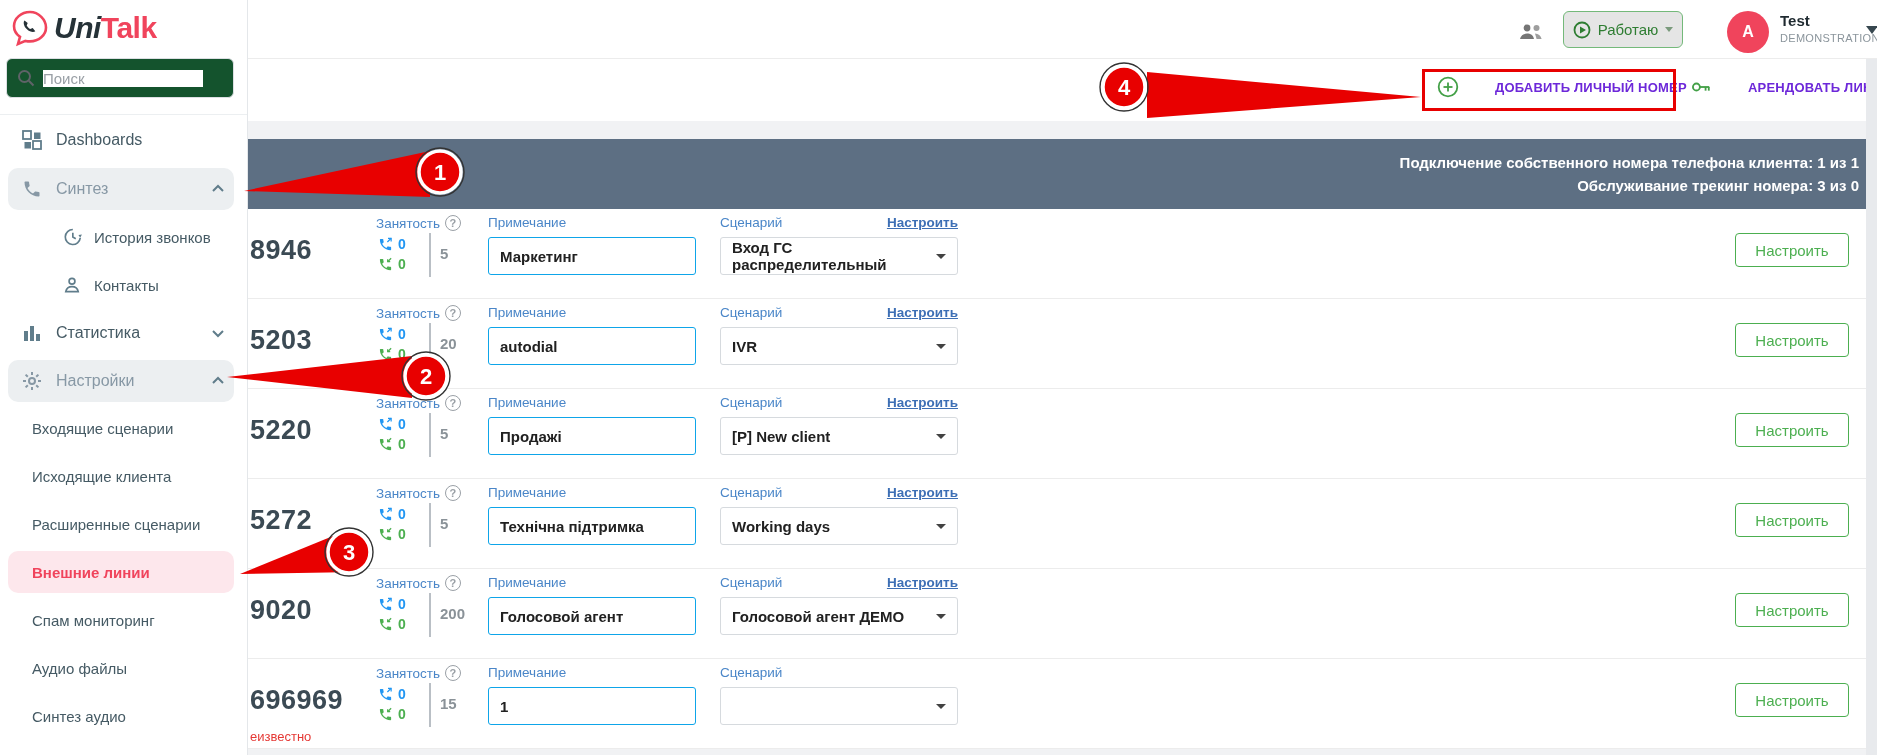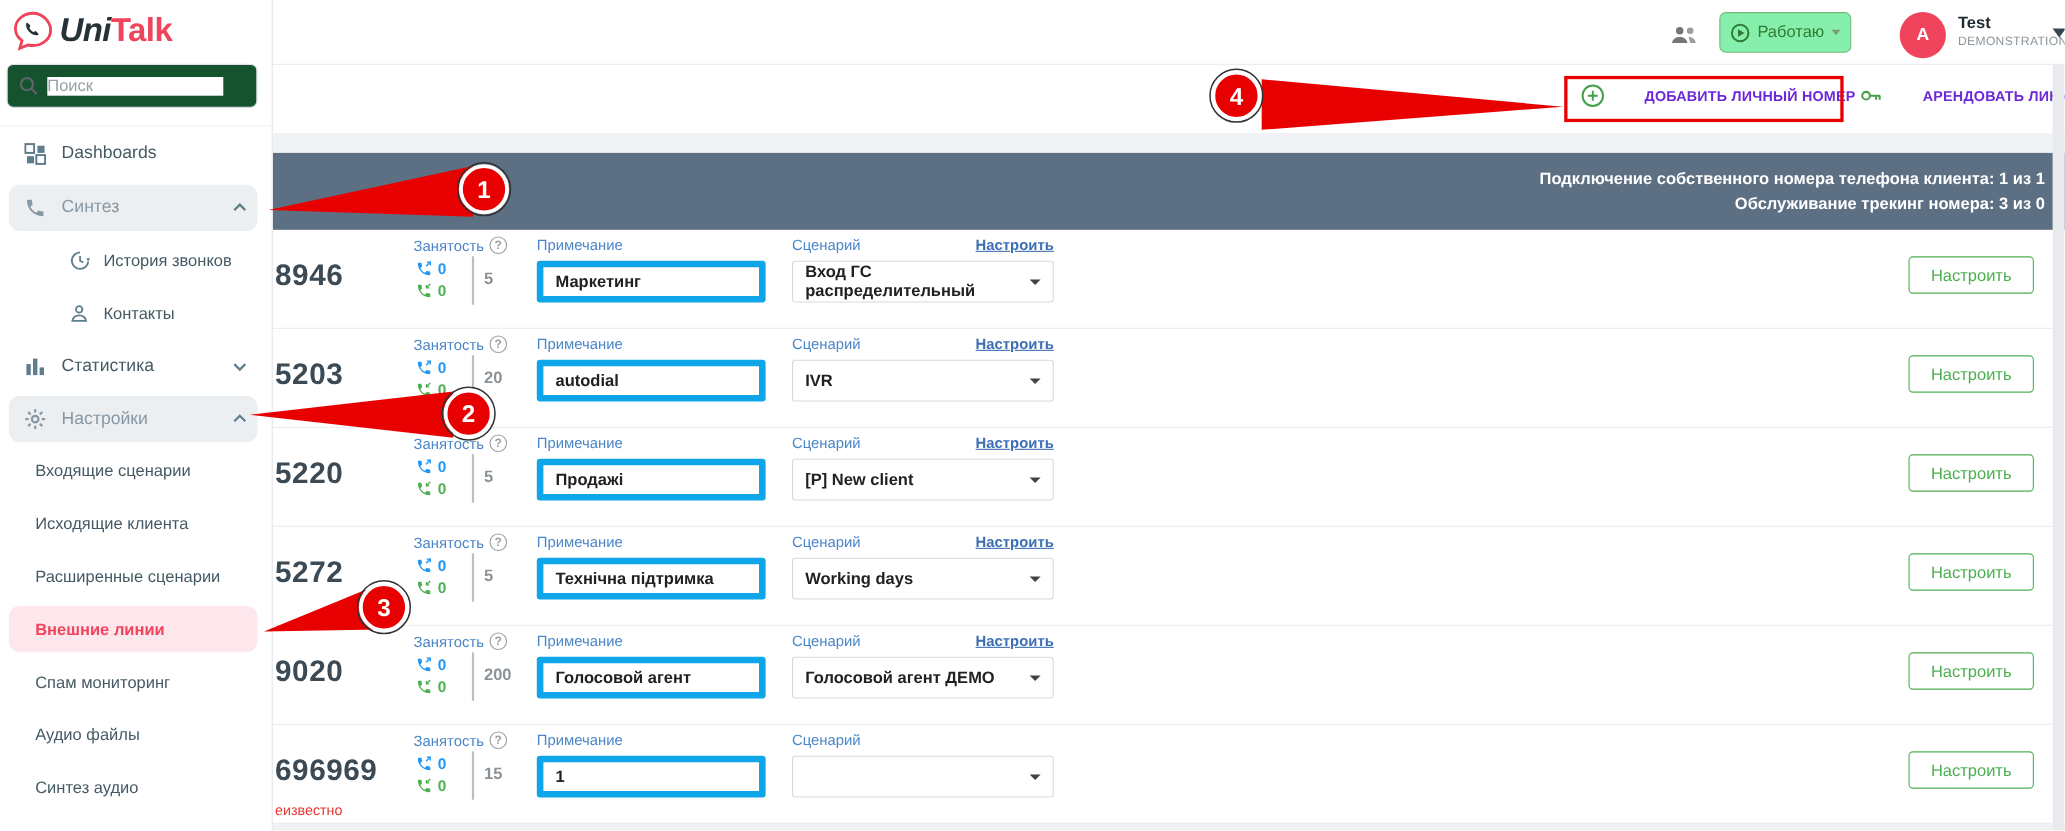--- a/index.html
+++ b/index.html
@@ -27,21 +27,21 @@
   .nav-item.sub-plain .lbl { font-size:15px; }
   .nav-item.expanded { background:#eceff1; }
   .nav-item.expanded .lbl { color:#8798a5; }
   .nav-item.active-pink { background:#fde7ec; }
   .nav-item.active-pink .lbl { color:#f0445c; font-weight:bold; }
   .nav-chev { position:absolute; right:8px; top:13px; }
 
   
   .hdr-line { position:absolute; left:248px; top:58px; width:1629px; height:1px; background:#ececec; }
   .people-icon { position:absolute; left:1518px; top:22px; }
-  .status-btn { position:absolute; left:1563px; top:11px; width:120px; height:37px; background:#86efac; border:1px solid #74b97a; border-radius:6px; display:flex; align-items:center; justify-content:center; gap:7px; cursor:pointer; }
+  .status-btn { position:absolute; left:1563px; top:11px; width:120px; height:37px; background:#e5e5e5; border:1px solid #74b97a; border-radius:6px; display:flex; align-items:center; justify-content:center; gap:7px; cursor:pointer; }
   .status-btn .txt { color:#2e7d32; font-size:15px; }
   .status-caret { width:0; height:0; border-left:4px solid transparent; border-right:4px solid transparent; border-top:5px solid #7a9a7c; }
   .avatar { position:absolute; left:1727px; top:11px; width:42px; height:42px; border-radius:50%; background:#f0445c; color:#fff; font-weight:bold; font-size:16px; display:flex; align-items:center; justify-content:center; }
   .user-name { position:absolute; left:1780px; top:12px; font-size:15px; font-weight:bold; color:#1f2a30; }
   .user-org { position:absolute; left:1780px; top:32px; font-size:11px; color:#8b959c; letter-spacing:0.3px; }
   .hdr-caret { position:absolute; left:1866px; top:26px; width:0; height:0; border-left:6px solid transparent; border-right:6px solid transparent; border-top:8px solid #37474f; }
 
   
   .action-add { position:absolute; left:1437px; top:76px; display:flex; align-items:center; gap:8px; cursor:pointer; }
   .action-rent { position:absolute; left:1690px; top:76px; display:flex; align-items:center; gap:8px; cursor:pointer; }
@@ -60,21 +60,21 @@
   .busy { position:absolute; left:128px; top:6px; width:120px; height:80px;text-align:center; }
   .busy-label { display:flex; align-items:center; gap:5px; font-size:13.5px; color:#4a86c8; }
   .stat { position:absolute; display:flex; align-items:center; gap:5px; font-size:14px; font-weight:bold; }
   .stat.out { top:21px; left:2px; color:#2196f3; }
   .stat.in  { top:41px; left:2px; color:#4caf50; }
   .busy .vdiv { position:absolute; left:53px; top:18px; width:2px; height:44px; background:#b9bfc5; }
   .capacity { position:absolute; left:64px; top:30px; font-size:15px; font-weight:bold; color:#8a9298; }
   .col-note { position:absolute; left:240px; top:6px; width:210px; }
   .col-scen { position:absolute; left:472px; top:6px; width:238px; }
   .col-label { font-size:13.5px; color:#4a86c8; }
-  .col-note input { margin-top:7px; width:208px; height:38px; border:6px solid #0ea5e9; border-radius:3px; padding:0 11px; font-size:15px; font-weight:bold; color:#212121; font-family:"Liberation Sans",sans-serif; background:#fff; }
+  .col-note input { margin-top:7px; width:208px; height:38px; border:1px solid #0ea5e9; border-radius:3px; padding:0 11px; font-size:15px; font-weight:bold; color:#212121; font-family:"Liberation Sans",sans-serif; background:#fff; }
   .cfg-link { position:absolute; right:0; top:0; font-size:13.5px; font-weight:bold; color:#3d6fb5; text-decoration:underline; cursor:pointer; }
   .dropdown { margin-top:7px; width:238px; height:38px; border:1px solid #d6dade; border-radius:3px; padding:0 11px; display:flex; align-items:center; font-size:15px; font-weight:bold; color:#212121; cursor:pointer; background:#fff; }
   .caret { width:0; height:0; border-left:5px solid transparent; border-right:5px solid transparent; border-top:5px solid #424242; margin-left:auto; }
   .dropdown.inline-caret .caret { margin-left:5px; }
   .cfg-btn { position:absolute; left:1487px; top:24px; width:114px; height:34px; background:#fff; border:1px solid #4caf50; border-radius:4px; color:#4caf50; font-size:15px; font-family:"Liberation Sans",sans-serif; cursor:pointer; }
   .bottom-band { position:absolute; left:248px; top:749px; width:1629px; height:6px; background:#f1f2f4; }
   .scroll-track { position:absolute; left:1866px; top:59px; width:11px; height:696px; background:#e8eaed; z-index:30; }
 
   
   .anno { position:absolute; left:0; top:0; width:1877px; height:755px; z-index:60; pointer-events:none; }

